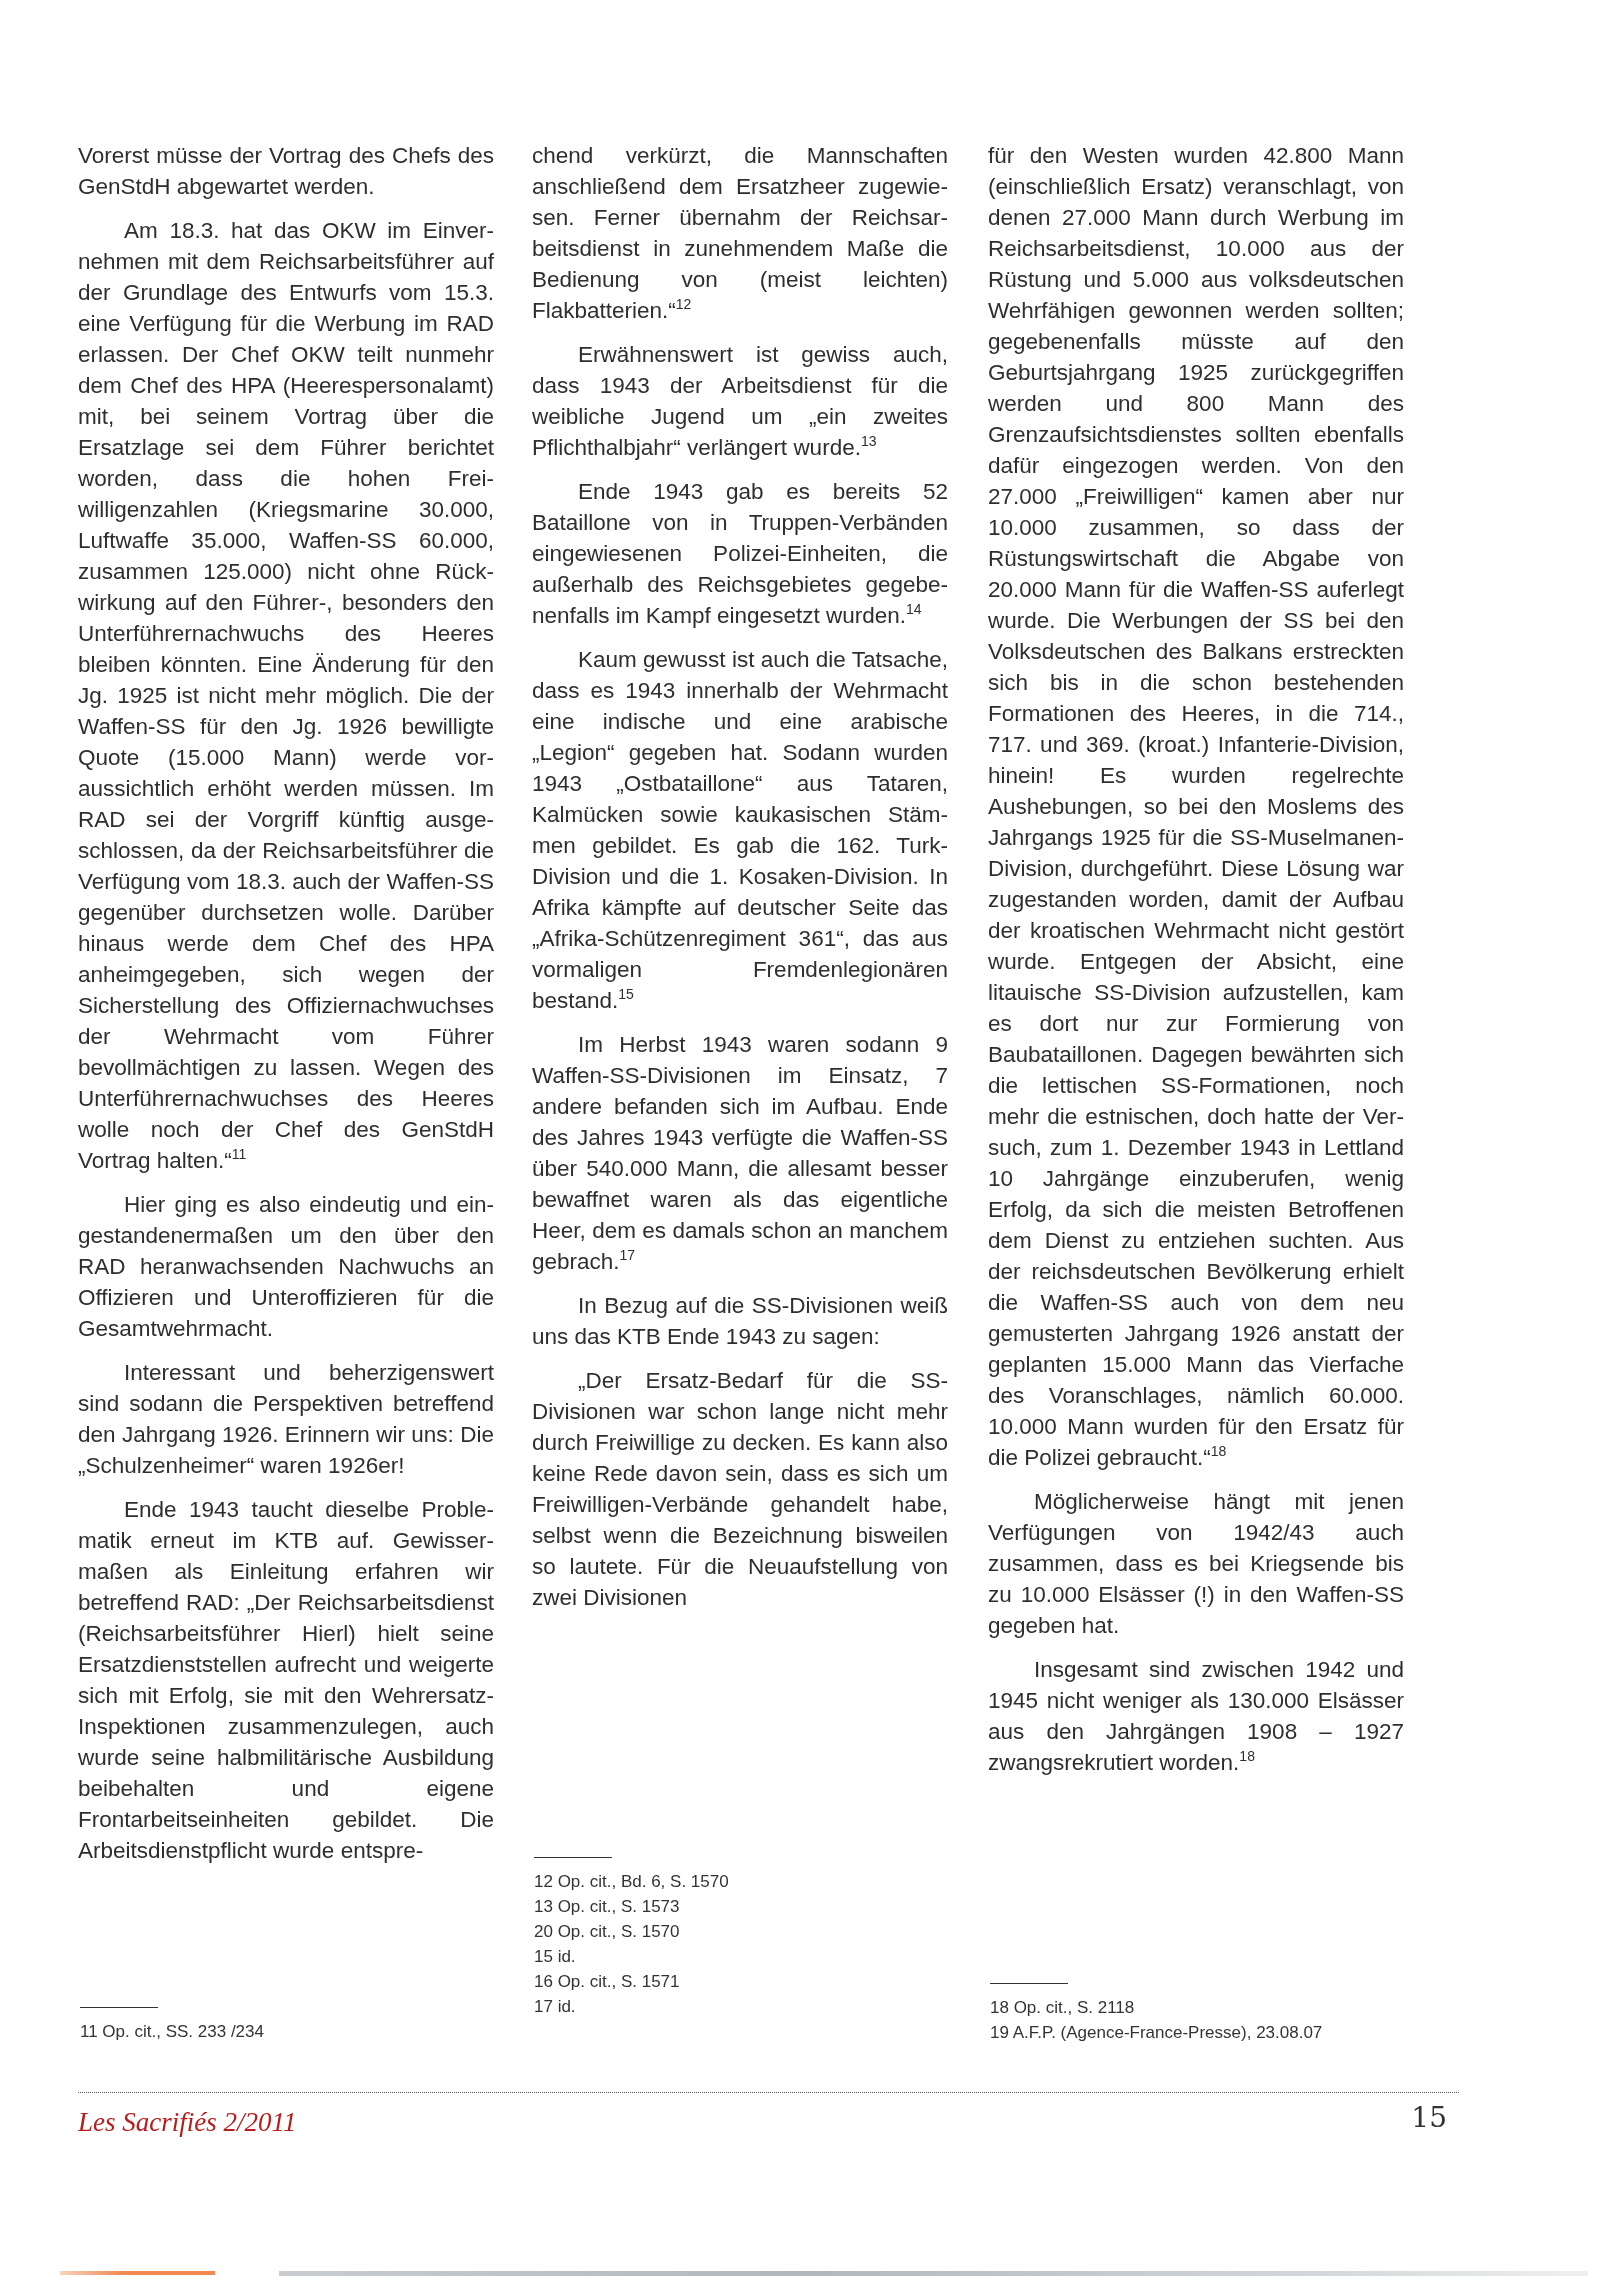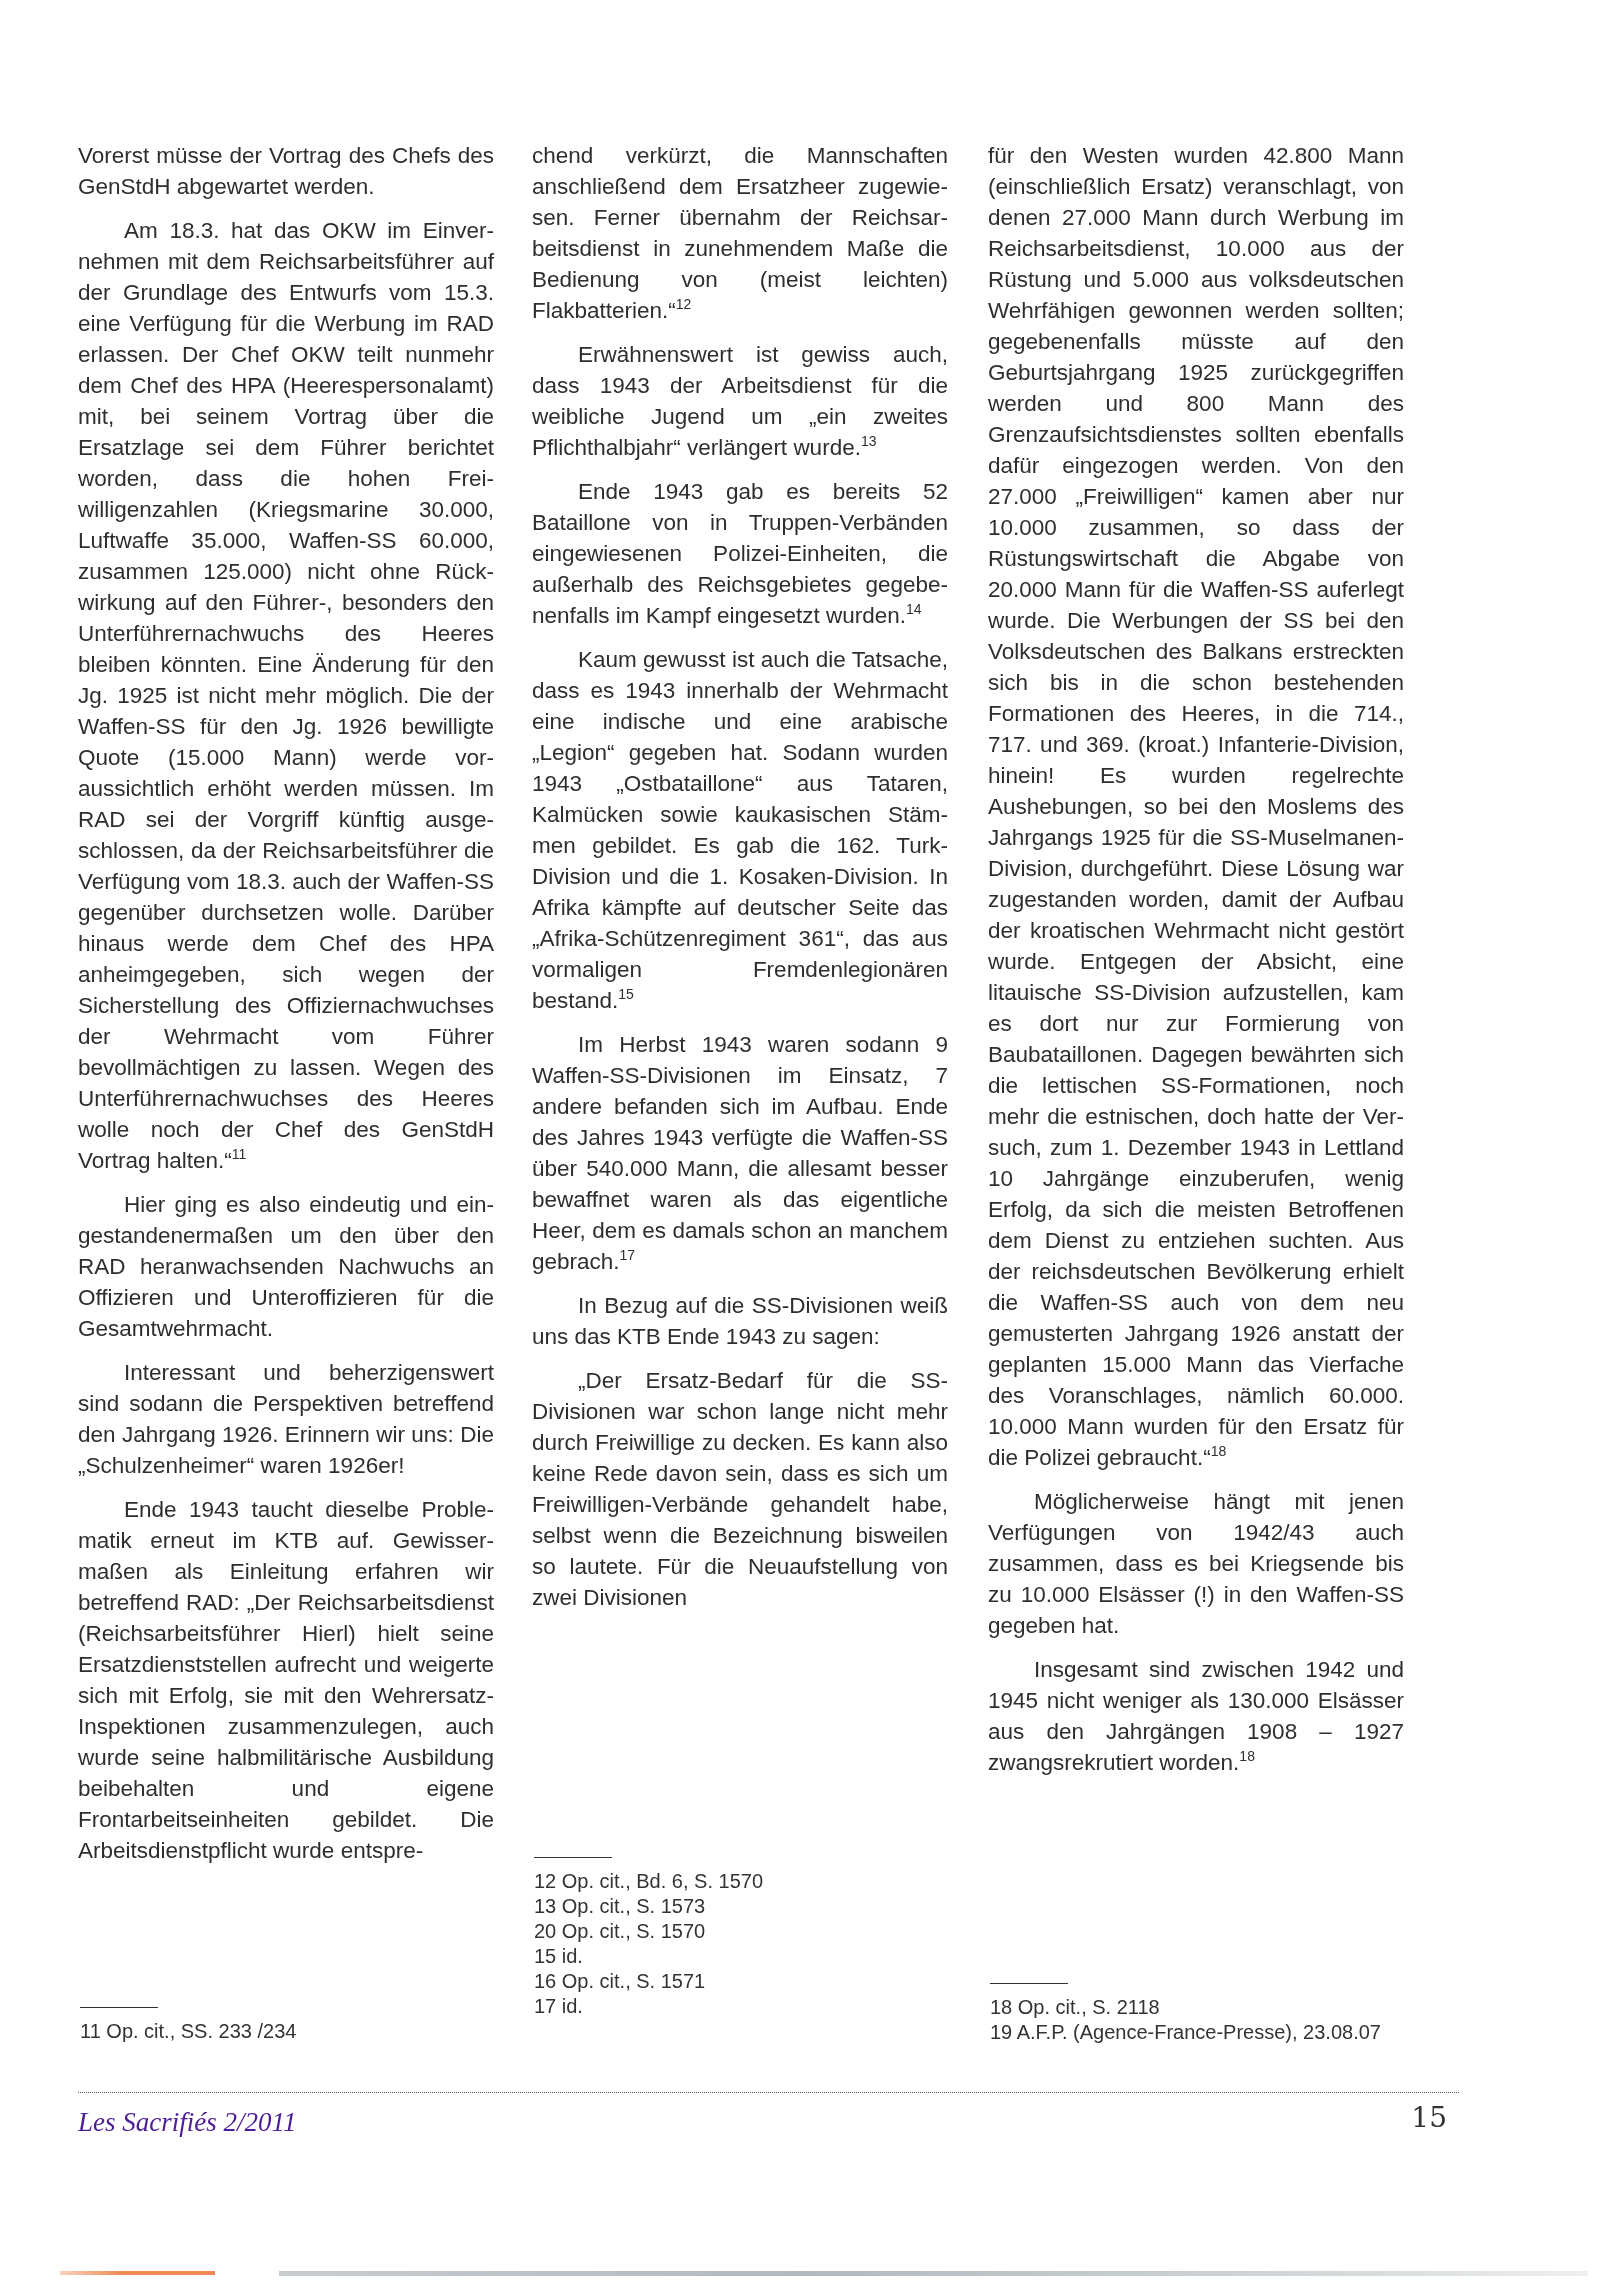--- a/index.html
+++ b/index.html
@@ -7,29 +7,29 @@
          font-family: "Liberation Sans", "DejaVu Sans", sans-serif; color: #2e2e2e; }
   .col { position: absolute; top: 137px; width: 416px; font-size: 22.5px; line-height: 31px;
          text-align: justify; hyphens: manual; }
   .col.c1 { left: 78px; }
   .col.c2 { left: 532px; }
   .col.c3 { left: 988px; }
   .col p { margin: 3px 0 13px 0; }
   .col p.indent { text-indent: 46px; }
   .col p.noindent { text-indent: 0; }
   sup { font-size: 14px; line-height: 0; vertical-align: 9px; }
-  .fn-block { position: absolute; width: 416px; font-size: 20px; line-height: 25px; color: #333; }
+  .fn-block { position: absolute; width: 416px; font-size: 17px; line-height: 25px; color: #333; }
   .fn-rule { width: 78px; height: 1.4px; background: #333; margin-bottom: 11px; }
   .fn-block.f1 { left: 80px; top: 2007px; }
   .fn-block.f2 { left: 534px; top: 1857px; }
   .fn-block.f3 { left: 990px; top: 1983px; }
   .footer-rule { position: absolute; left: 78px; top: 2092px; width: 1381px; height: 0;
                  border-top: 1.5px dotted #555; }
   .journal { position: absolute; left: 78px; top: 2107px; font-family: "Liberation Serif", "DejaVu Serif", serif;
-             font-style: italic; font-size: 27px; color: #4c1d95; }
+             font-style: italic; font-size: 27px; color: #b91c1c; }
   .pagenum { position: absolute; right: 177px; top: 2101px; font-family: "DejaVu Serif", "Liberation Serif", serif;
              font-size: 28px; color: #333; }
   .bar-orange { position: absolute; left: 60px; top: 2271px; width: 155px; height: 4px;
                 background: linear-gradient(90deg, #f7d3bf, #f08a52 40%, #f08a52); }
   .bar-grey { position: absolute; left: 279px; top: 2271px; width: 1309px; height: 5px;
               background: linear-gradient(90deg, #c9cdd0, #b3b8bc 40%, #d4d8da 80%, #eef0f1); }
 </style>
 </head>
 <body>
 

